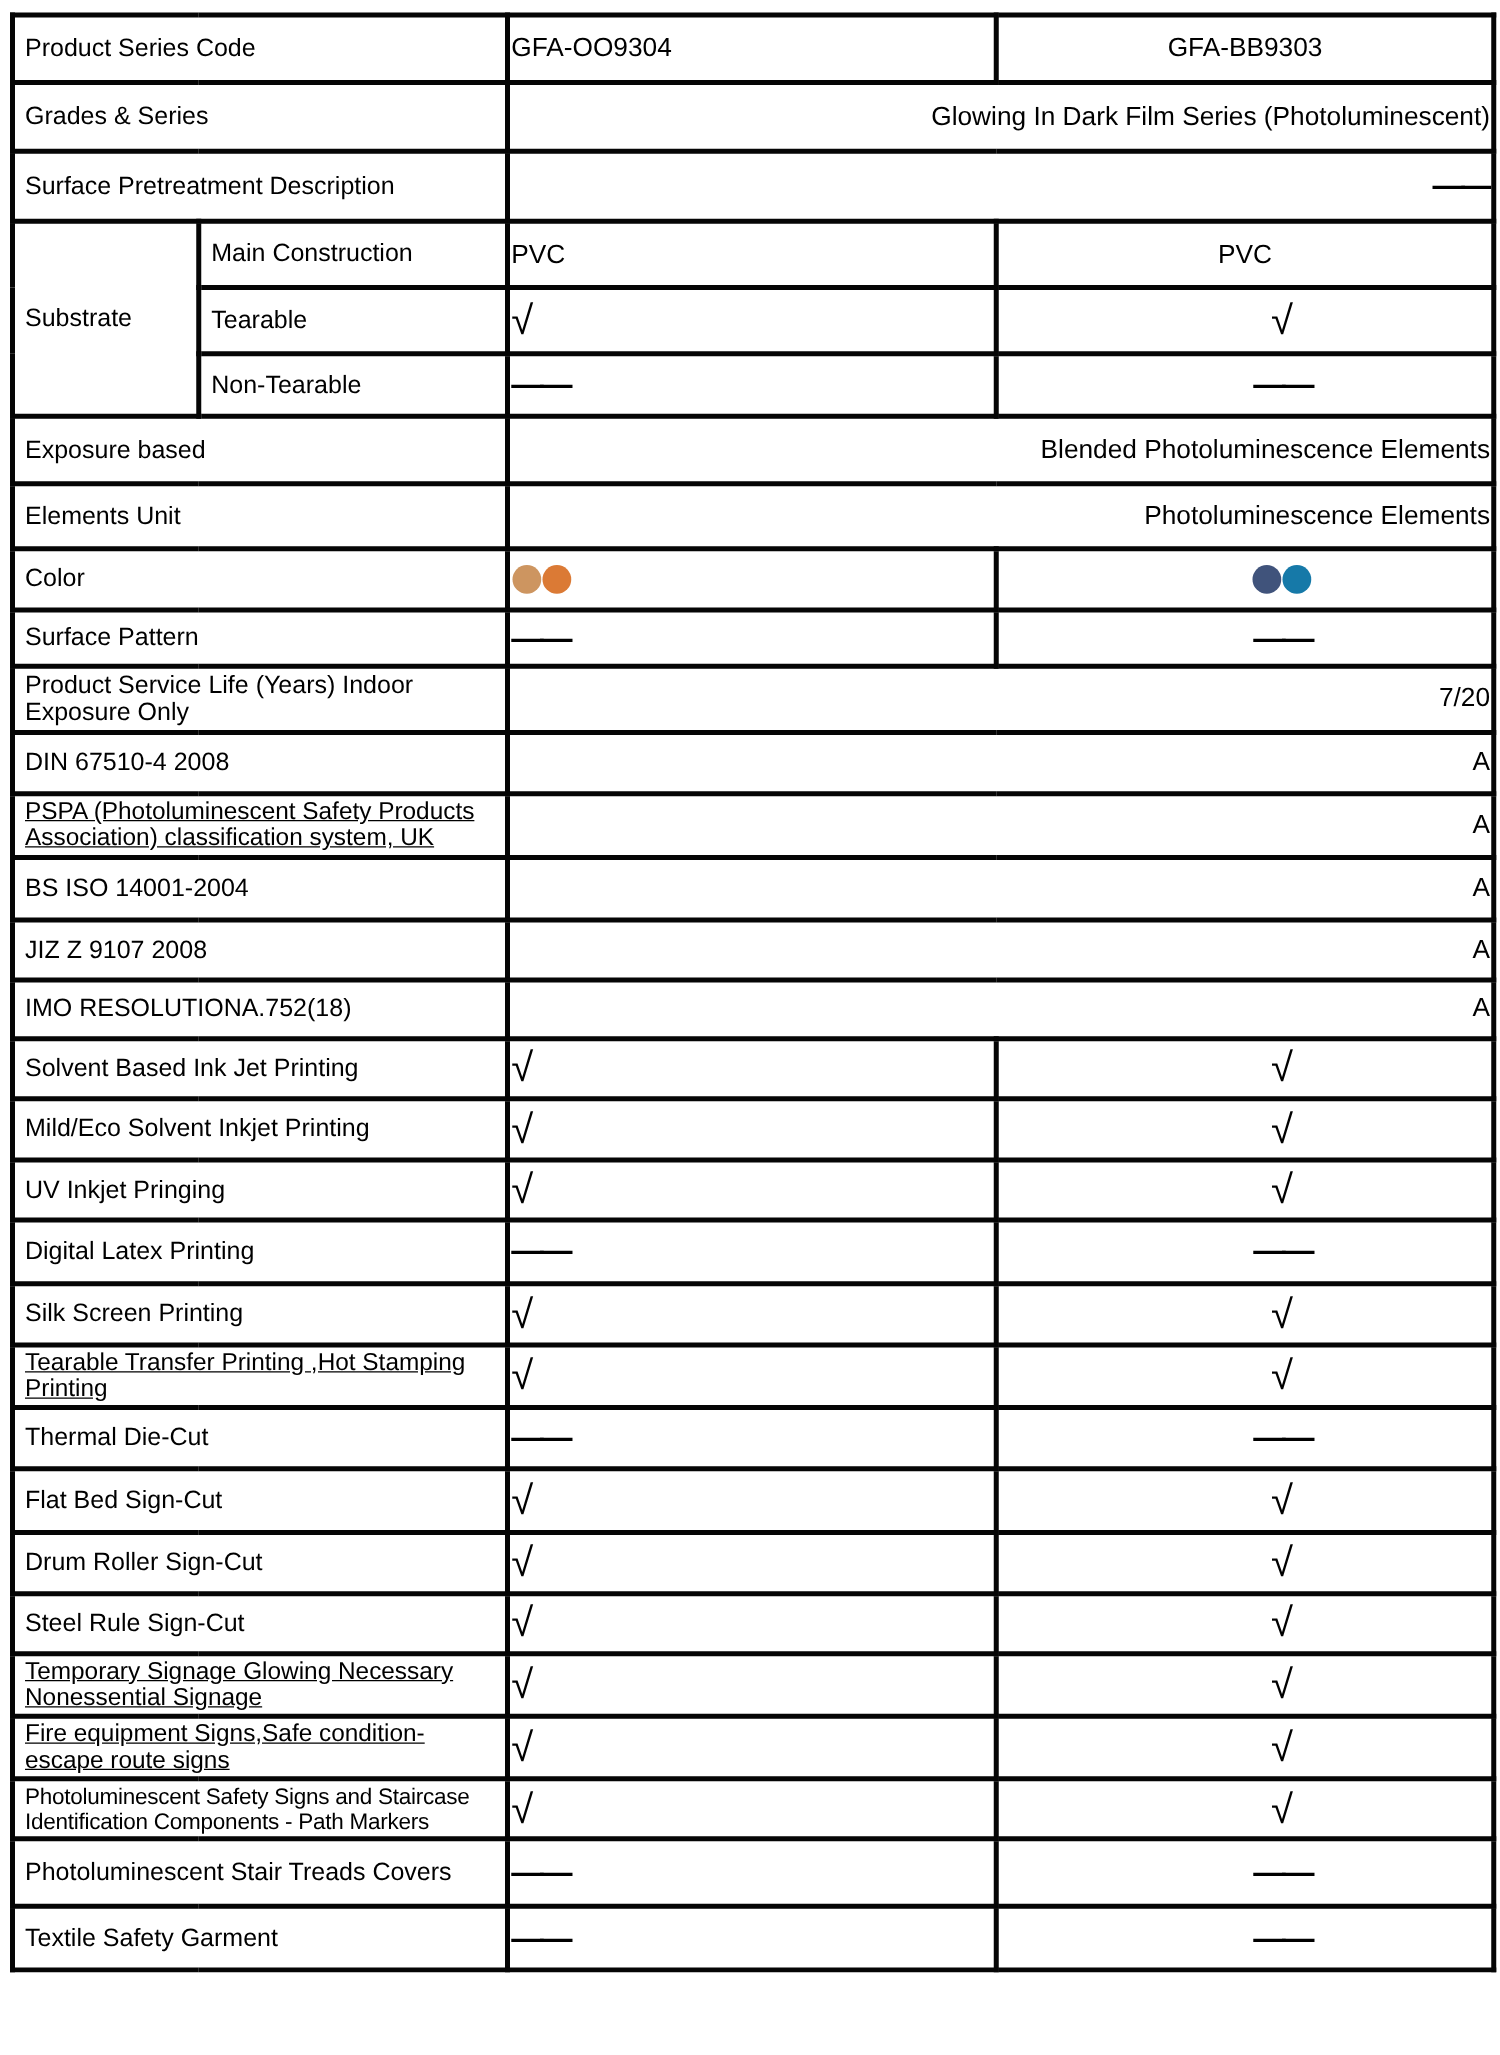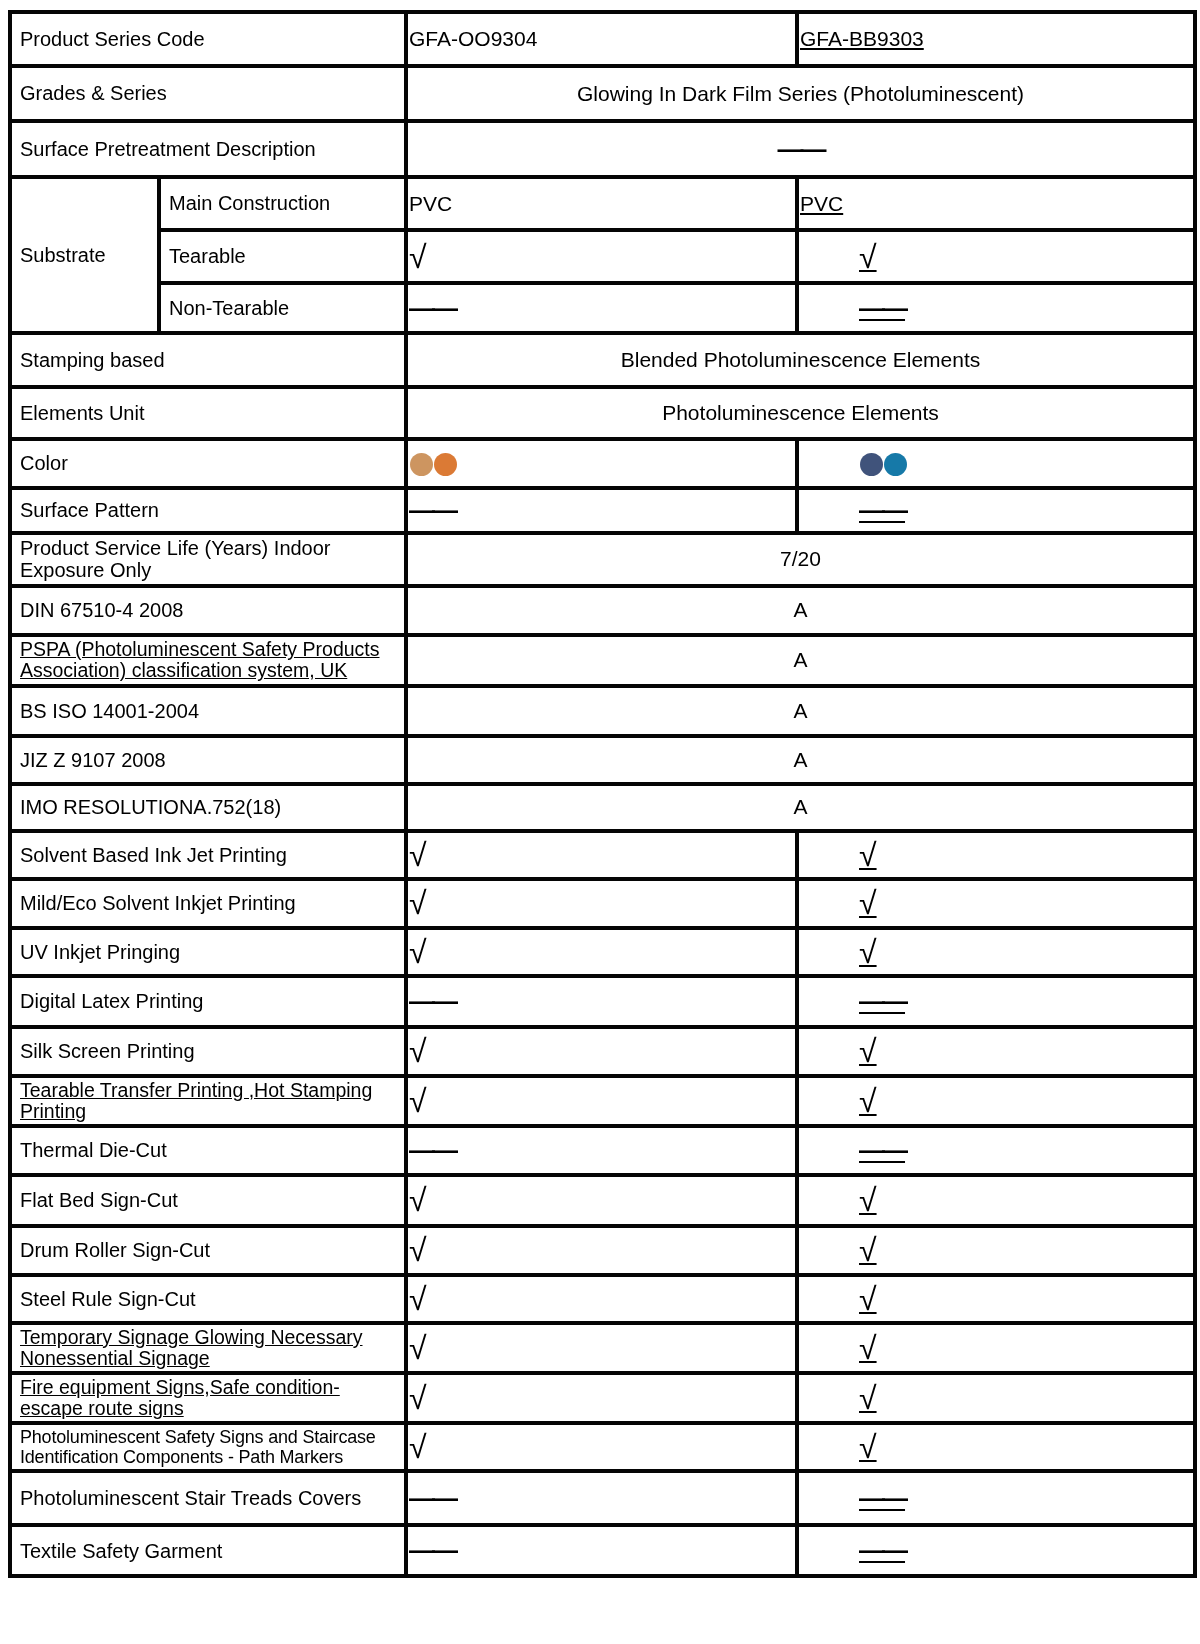--- a/index.html
+++ b/index.html
@@ -24,22 +24,22 @@
   td.lbl{
     text-align:left;
     padding:2px 4px 2px 8px;
     font-size:20px;
     line-height:1.12;
   }
   td.lbl.small{ font-size:18px; letter-spacing:-0.2px; }
   td.lbl.tight{ line-height:1.08; font-size:19.5px;text-decoration:underline; }
   
   td.vc{ text-align:left; font-size:21px; padding-right:150px; }
-  td.vd{ text-align:left; font-size:21px;text-decoration:underline; }
-  td.vspan{ text-align:center; font-size:21px; }
+  td.vd{ text-align:center; font-size:21px; }
+  td.vspan{ text-align:right; font-size:21px; }
   td.vd.mark{ padding-left:60px; }
   .check{ font-size:32px; font-weight:400; line-height:1; }
   .dash{ font-size:26px; font-weight:700; letter-spacing:-3px; line-height:1; }
   .dot{
     display:inline-block;
     width:23px; height:23px;
     border-radius:50%;
     vertical-align:middle;
     margin:0 0.5px;
   }
@@ -83,21 +83,21 @@
     <td class="vc"><span class="check">√</span></td>
     <td class="vd mark"><span class="check">√</span></td>
   </tr>
   <tr style="height:50px">
     <td class="lbl">Non-Tearable</td>
     <td class="vc"><span class="dash">——</span></td>
     <td class="vd mark"><span class="dash">——</span></td>
   </tr>
 
   <tr style="height:54px">
-    <td class="lbl" colspan="2">Stamping based</td>
+    <td class="lbl" colspan="2">Exposure based</td>
     <td class="vspan" colspan="2">Blended Photoluminescence Elements</td>
   </tr>
 
   <tr style="height:52px">
     <td class="lbl" colspan="2">Elements Unit</td>
     <td class="vspan" colspan="2">Photoluminescence Elements</td>
   </tr>
 
   <tr style="height:49px">
     <td class="lbl" colspan="2">Color</td>

